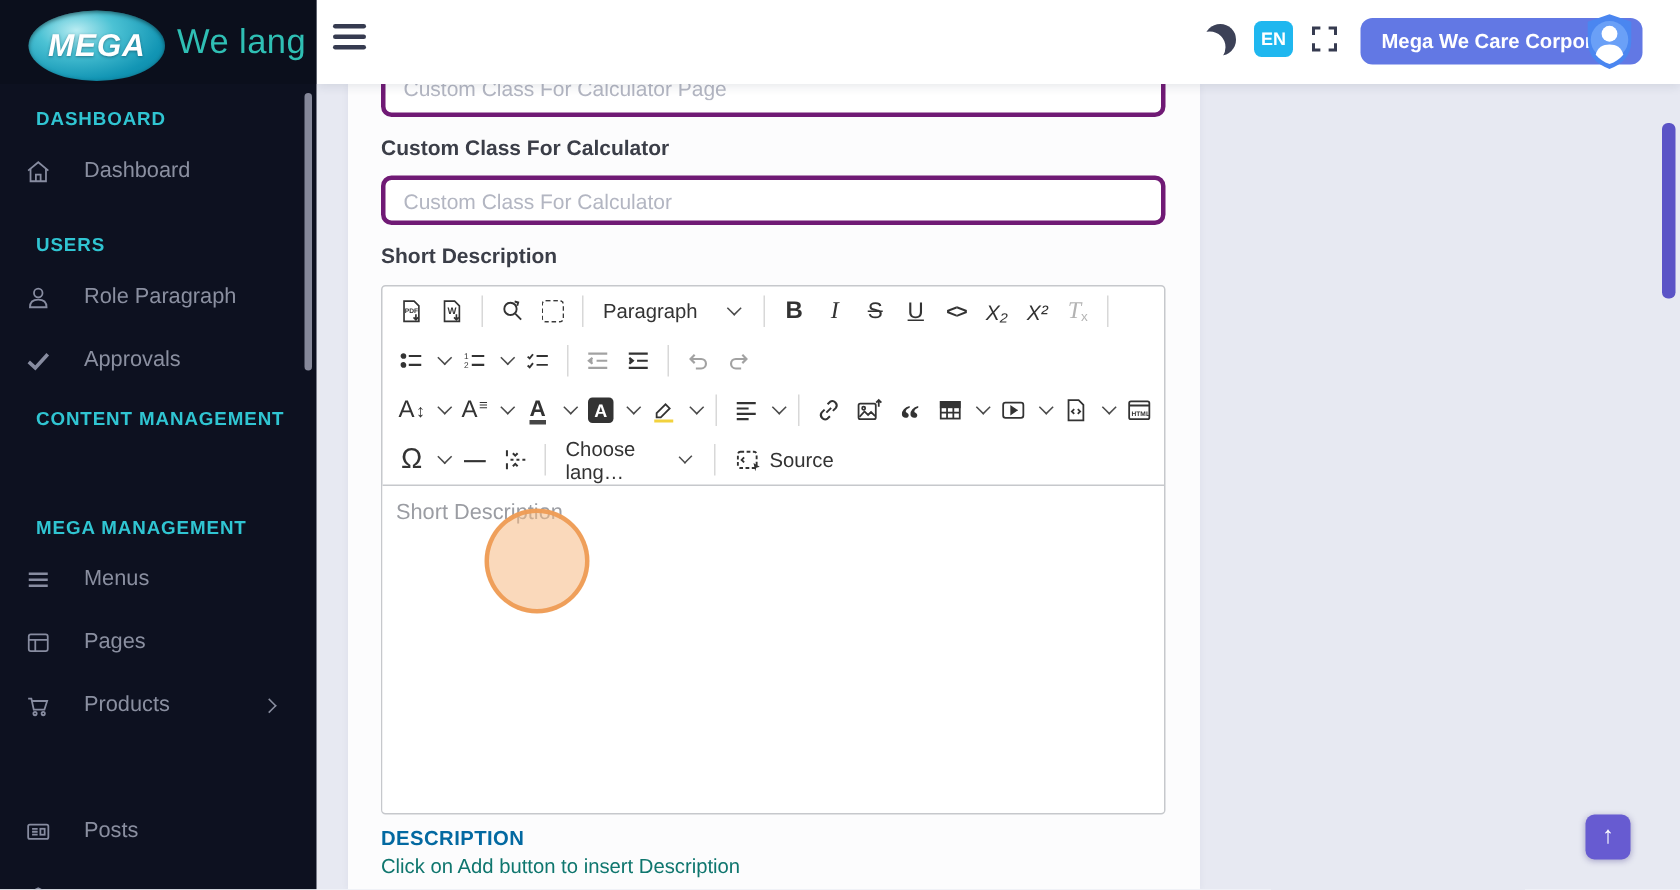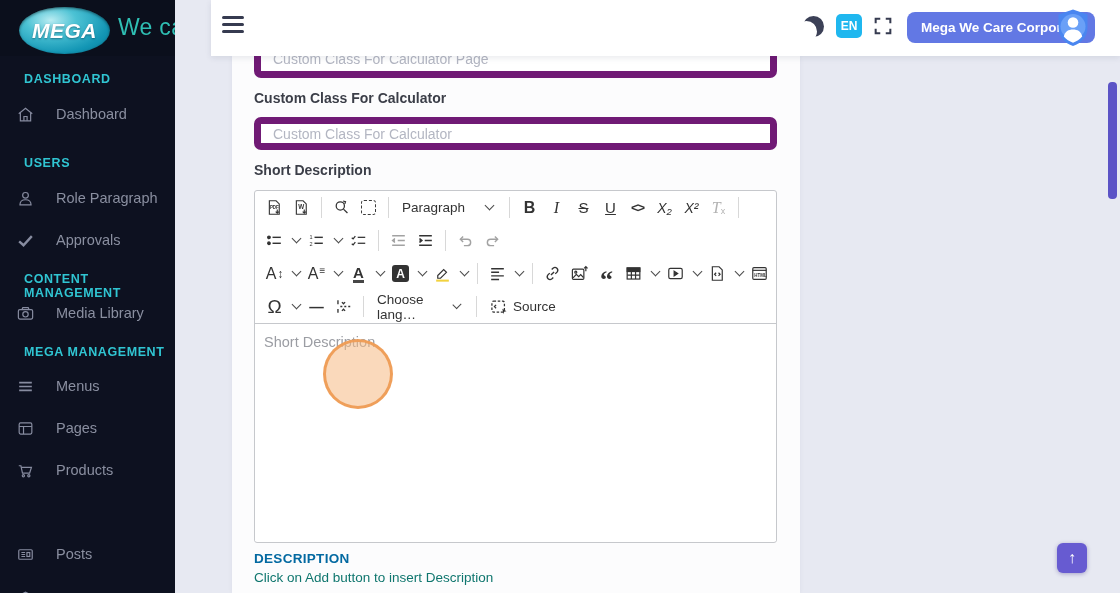--- a/index.html
+++ b/index.html
@@ -1,20 +1,20 @@
 <!DOCTYPE html>
 <html><head>
 <meta charset="utf-8">
 <style>
   * { margin:0; padding:0; box-sizing:border-box; }
   html,body { font-family:"Liberation Sans", sans-serif; }
   #screen { position:relative; width:1120px; height:593px; background:#e7e9f2; overflow:hidden; }
 
   
-  #sidebar { position:absolute; left:0; top:0; width:175px; height:593px; background:#0d1120; overflow:hidden; z-index:5; }
+  #sidebar { position:absolute; left:0; top:0; width:211px; height:593px; background:#0d1120; overflow:hidden; z-index:5; }
   .logo-row { position:absolute; left:0; top:0; width:211px; height:56px; background:#0b0f1c; }
   .logo-oval { position:absolute; left:19px; top:7px; width:91px; height:47px; border-radius:50%;
     background:radial-gradient(ellipse at 35% 28%, #b9ecf2 0%, #4cc2d4 30%, #1295b4 70%, #0b7f9c 100%);
     display:flex; align-items:center; justify-content:center;
     box-shadow:0 1px 3px rgba(0,0,0,.5) inset; }
   .logo-oval span { color:#fff; font-weight:bold; font-style:italic; font-size:21px; letter-spacing:.5px; text-shadow:0 1px 2px rgba(0,40,60,.45); }
   .logo-tag { position:absolute; left:118px; top:14px; color:#2fbfb4; font-size:23px; letter-spacing:.3px; }
   .side-header { position:absolute; left:24px; color:#30c5d2; font-size:12.5px; font-weight:bold; letter-spacing:.6px; }
   .side-item { position:absolute; left:0; width:205px; height:24px; display:flex; align-items:center; cursor:pointer; }
   .side-item .ic { position:absolute; left:16px; width:19px; height:19px; color:#878ca0; }
@@ -30,21 +30,21 @@
   #moon { position:absolute; left:592px; top:16px; width:21px; height:21px; border-radius:50%; box-shadow:inset -7px 5px 0 0 #3c4157; cursor:pointer; }
   #lang-badge { position:absolute; left:625px; top:14px; width:26px; height:24px; background:#1fb7ef; color:#fff; font-size:12px; font-weight:bold; border-radius:5px; display:flex; align-items:center; justify-content:center; cursor:pointer; }
   #fullscreen { position:absolute; left:661px; top:15px; width:22px; height:22px; color:#363b50; cursor:pointer; }
   #workspace-btn { position:absolute; left:696px; top:12px; height:31px; padding:0 14px; background:#6278e4; color:#fff; font-size:13.5px; font-weight:bold; border:none; border-radius:8px; display:flex; align-items:center; cursor:pointer; }
   #avatar { position:absolute; left:843px; top:8px; width:38px; height:40px; cursor:pointer; }
 
   
   #main { position:absolute; left:211px; top:56px; width:909px; height:537px; background:#e7e9f2; }
   #card { position:absolute; left:21px; top:0; width:568px; height:537px; background:#fcfcfd; box-shadow:0 0 5px rgba(30,35,80,.05); overflow:hidden; }
   .fld-label { position:absolute; left:22px; font-size:14px; font-weight:bold; color:#3b3e48; }
-  .txt-input { position:absolute; left:22px; width:523px; background:#fff; border:7px solid #701a75; border-radius:7px; font-size:14px; color:#333; padding-left:12px; outline:none; }
+  .txt-input { position:absolute; left:22px; width:523px; background:#fff; border:3px solid #701a75; border-radius:7px; font-size:14px; color:#333; padding-left:12px; outline:none; }
   .txt-input::placeholder { color:#b3b6c2; }
   .desc-title { position:absolute; left:22px; font-size:13.5px; font-weight:bold; color:#0369a1; letter-spacing:.3px; }
   .desc-hint { position:absolute; left:22px; font-size:13.5px; color:#0f766e; }
 
   
   #editor { position:absolute; left:22px; top:134px; width:523px; height:353px; border:1px solid #c6c8cc; border-radius:3px; background:#fff; }
   .tb-row { display:flex; align-items:center; height:33px; padding-left:6px; }
   .tb { min-width:25px; height:25px; display:flex; align-items:center; justify-content:center; color:#333; font-size:14.5px; margin:0 1px; cursor:pointer; border-radius:3px; position:relative; }
   .tb svg { width:19px; height:19px; }
   .tb.dis { color:#b3b3b3; }
@@ -78,21 +78,21 @@
 </head>
 <body>
 
 <div id="screen">
 
   <nav id="sidebar">
     <div class="logo-row">
       <div class="logo-oval">
           <span>MEGA</span>
         </div>
-      <div class="logo-tag">We care</div>
+      <div class="logo-tag">We lang</div>
     </div>
 
     <div class="side-header" style="top:72px">DASHBOARD</div>
     <div class="side-item" style="top:102px">
       <span class="ic"><svg viewBox="0 0 24 24" fill="none" stroke="currentColor" stroke-width="1.5">
             <path d="M3.5 11 L12 4 L20.5 11"></path>
             <path d="M5.5 9.5 V20 H18.5 V9.5"></path>
             <path d="M10 20 V14.5 H14 V20"></path>
           </svg></span>
       <span class="lbl">Dashboard</span>
@@ -107,28 +107,20 @@
       <span class="lbl">Role Paragraph</span>
     </div>
     <div class="side-item" style="top:228px">
       <span class="ic"><svg viewBox="0 0 24 24" fill="none" stroke="currentColor" stroke-width="3">
             <path d="M4 13 L9.5 18 L20 6.5"></path>
           </svg></span>
       <span class="lbl">Approvals</span>
     </div>
 
     <div class="side-header" style="top:272px">CONTENT MANAGEMENT</div>
-    <div class="side-item" style="top:301px">
-      <span class="ic"><svg viewBox="0 0 24 24" fill="none" stroke="currentColor" stroke-width="1.5">
-            <rect x="3" y="7" width="18" height="12" rx="1.8"></rect>
-            <path d="M7.5 7 L8.6 4.6 H15.4 L16.5 7"></path>
-            <circle cx="12" cy="13" r="3.4"></circle>
-          </svg></span>
-      <span class="lbl">Media Library</span>
-    </div>
 
     <div class="side-header" style="top:345px">MEGA MANAGEMENT</div>
     <div class="side-item" style="top:374px">
       <span class="ic"><svg viewBox="0 0 24 24" fill="none" stroke="currentColor" stroke-width="2.2">
             <path d="M4 7 H20 M4 12 H20 M4 17 H20"></path>
           </svg></span>
       <span class="lbl">Menus</span>
     </div>
     <div class="side-item" style="top:416px">
       <span class="ic"><svg viewBox="0 0 24 24" fill="none" stroke="currentColor" stroke-width="1.5">

